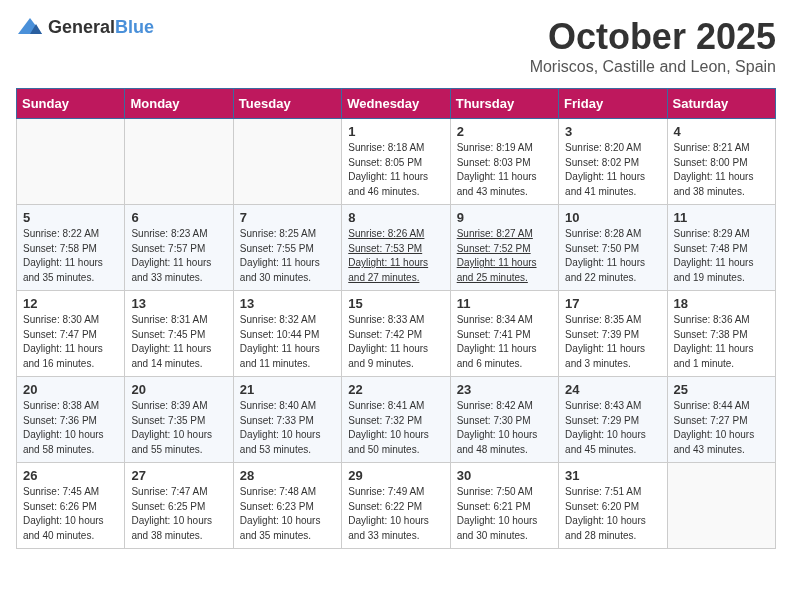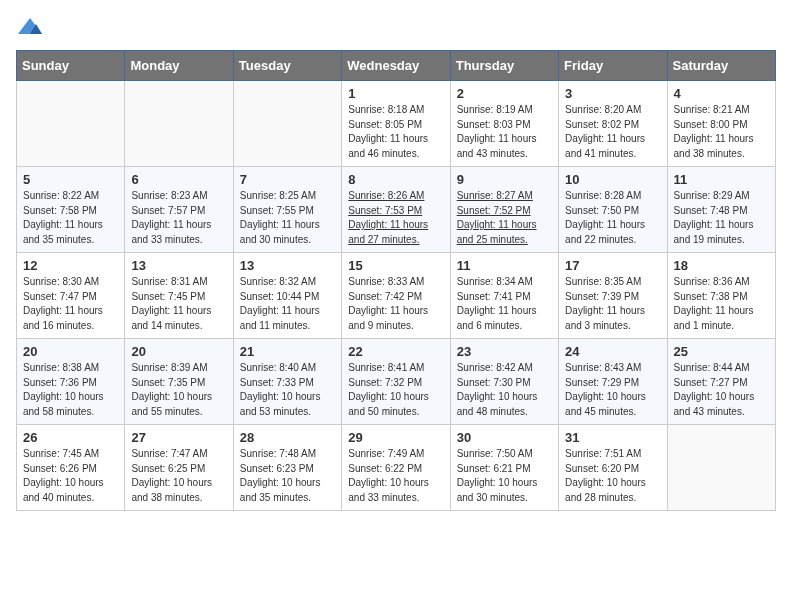--- a/index.html
+++ b/index.html
@@ -46,21 +46,21 @@
     .location-title {
       font-size: 16px;
       color: #555;
     }
     .calendar {
       width: 100%;
       border-collapse: collapse;
       border: 1px solid #ccc;
     }
     .calendar th {
-      background: #737373;
+      background: #be185d;
       color: #fff;
       font-size: 13px;
       font-weight: bold;
       padding: 7px 5px;
       text-align: left;
       border: 1px solid #3a6aa0;
     }
     .calendar td {
       border: 1px solid #ccc;
       vertical-align: top;
@@ -94,20 +94,27 @@
   </style>
 </head>
 <body>
 
 <div class="header">
   <div class="logo">
     <svg class="logo-icon" viewBox="0 0 28 22" xmlns="http://www.w3.org/2000/svg">
       <polygon points="14,2 26,18 2,18" fill="#4a90d9"></polygon>
       <polygon points="20,8 26,18 14,18" fill="#2a5fa0"></polygon>
     </svg>
+    <div>
+      <span class="logo-text-general">General</span><span class="logo-text-blue">Blue</span>
+    </div>
+  </div>
+  <div class="title-area">
+    <div class="month-title">October 2025</div>
+    <div class="location-title">Moriscos, Castille and Leon, Spain</div>
   </div>
 </div>
 
 <table class="calendar">
   <thead>
     <tr>
     <th>Sunday</th>
         <th>Monday</th>
         <th>Tuesday</th>
         <th>Wednesday</th>

